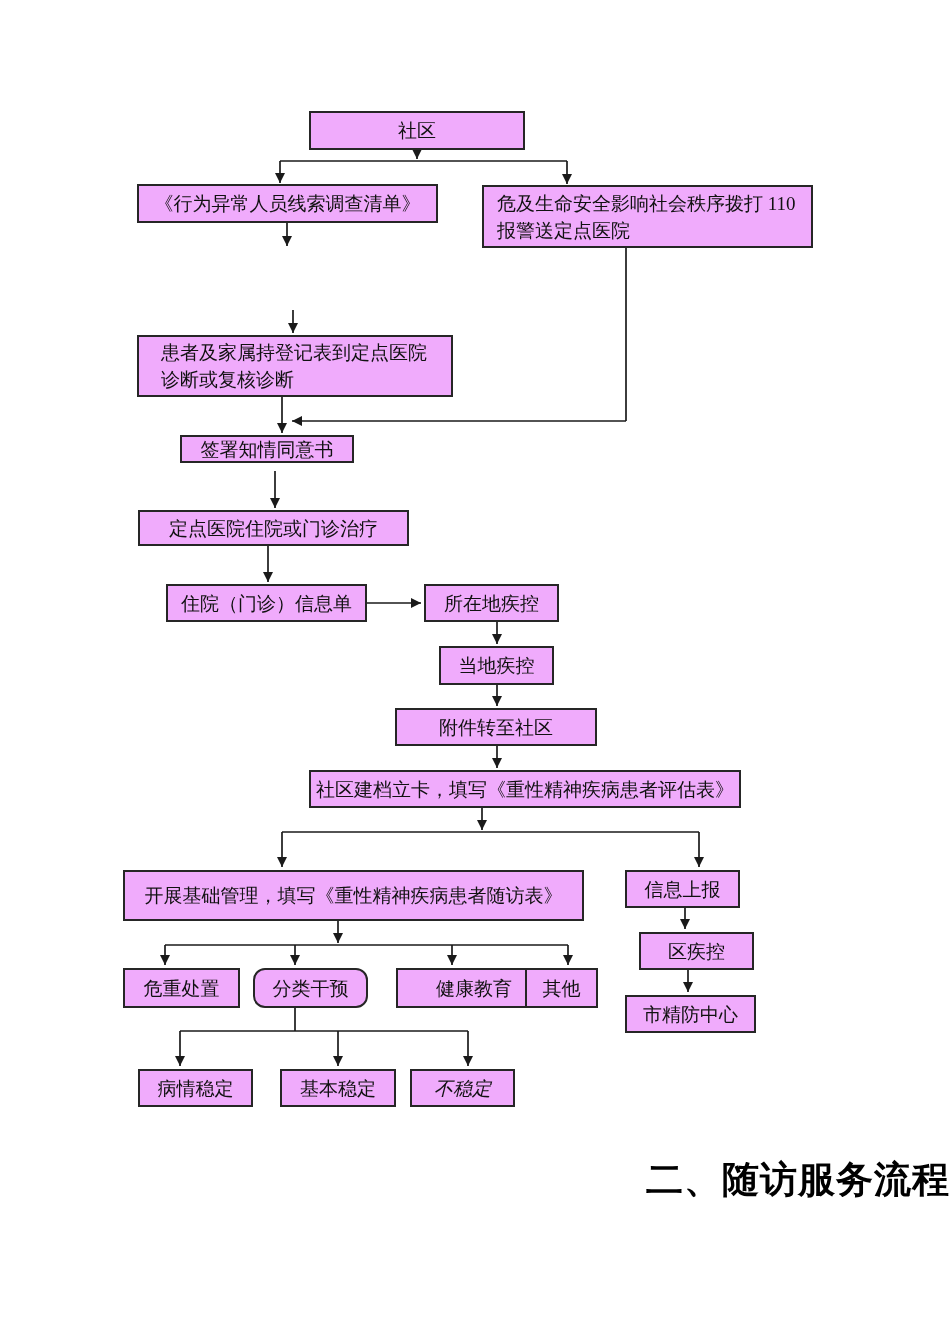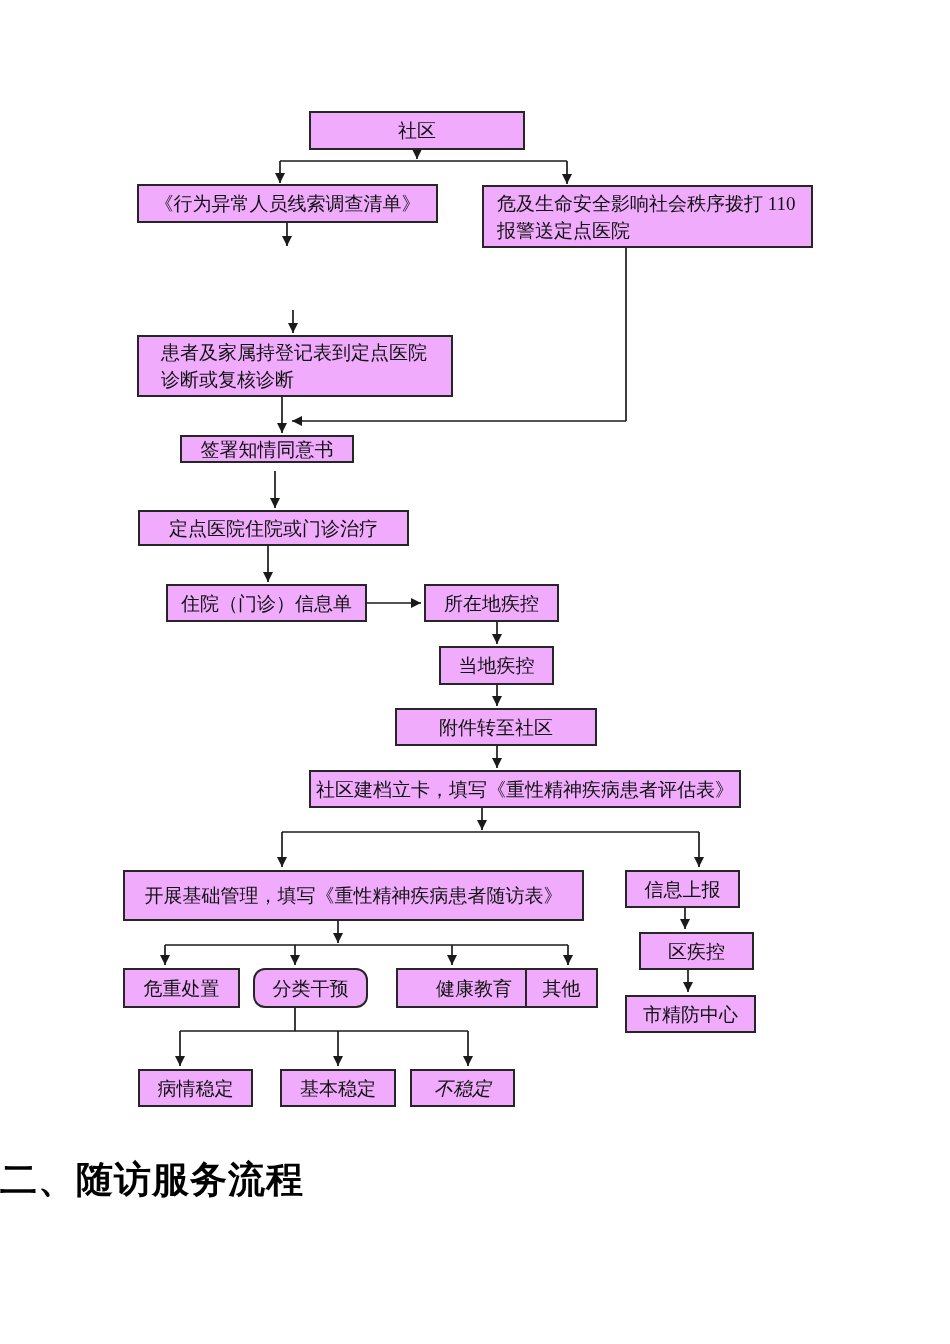--- a/index.html
+++ b/index.html
@@ -24,21 +24,21 @@
     font-size:19px;
     line-height:27px;
     text-align:center;
     white-space:nowrap;
   }
   .node.align-left{align-items:flex-start;text-align:left;white-space:normal;}
   .node.wrap{white-space:normal;}
   .section-title{
     position:absolute;
     left:0;top:1155px;width:950px;
-    text-align:left;
+    text-align:right;
     font-size:37px;
     font-weight:bold;
     letter-spacing:1px;
     color:#000;
   }
 </style>
 </head>
 <body>
 
 <div class="page">

